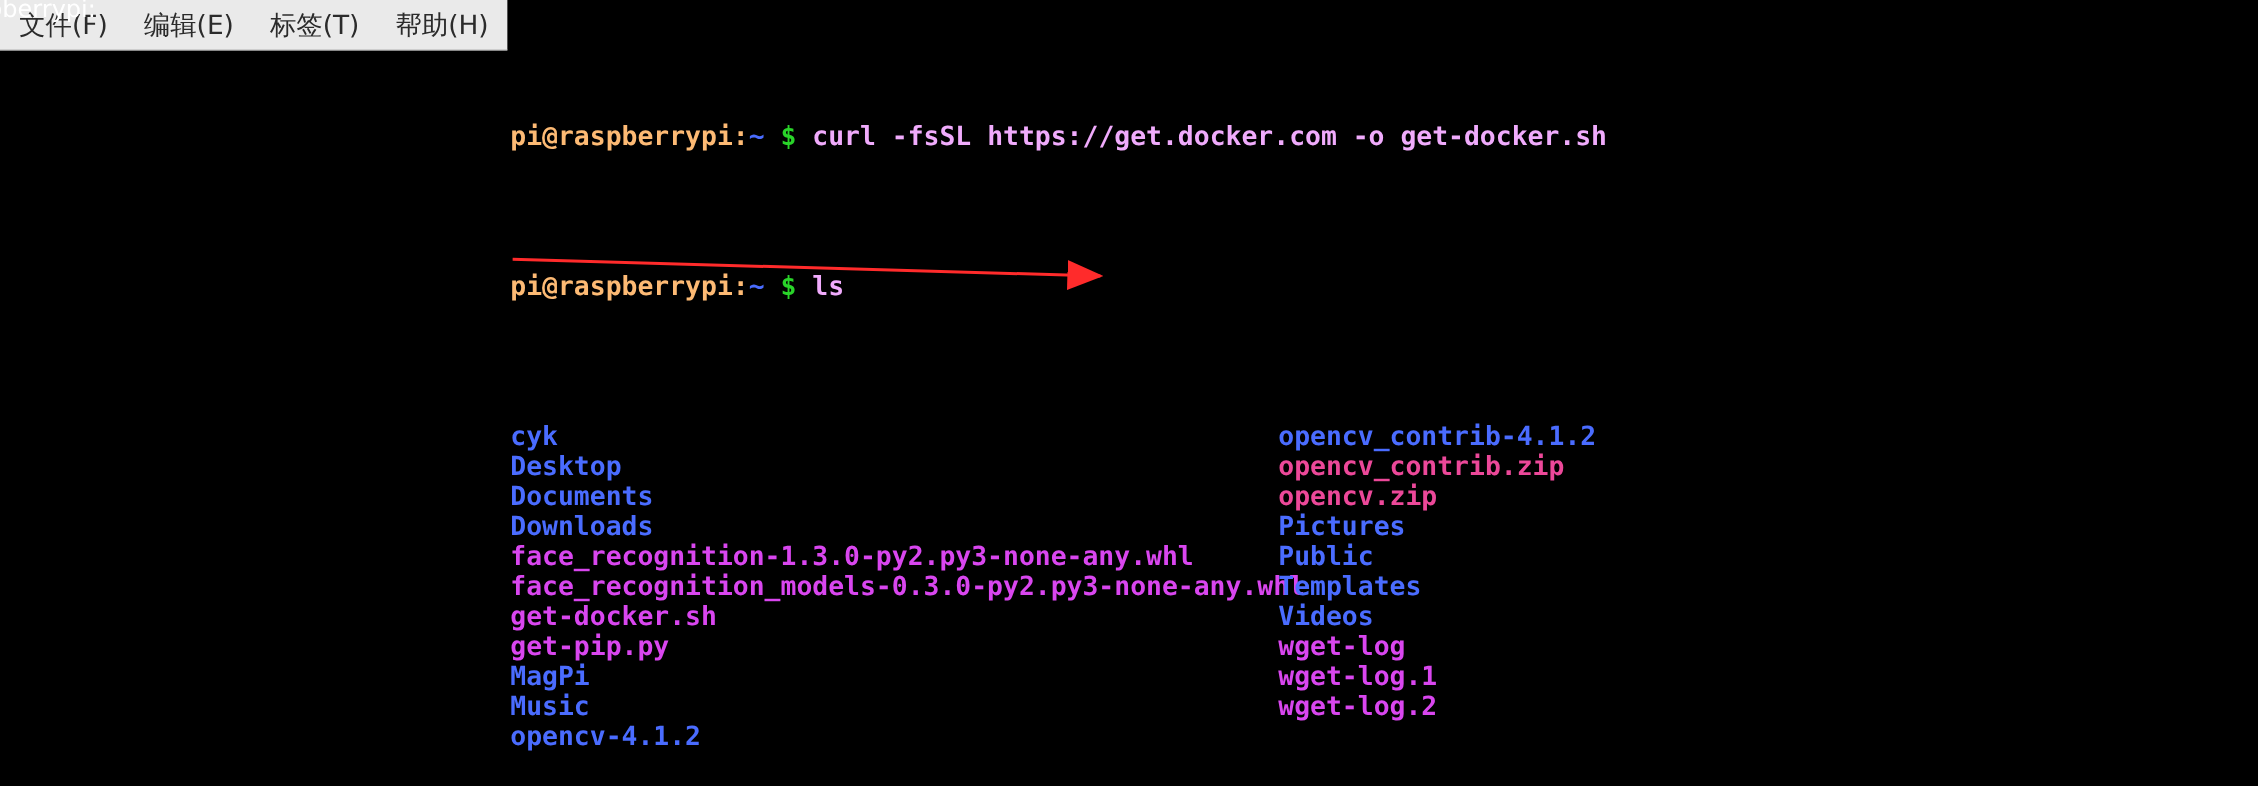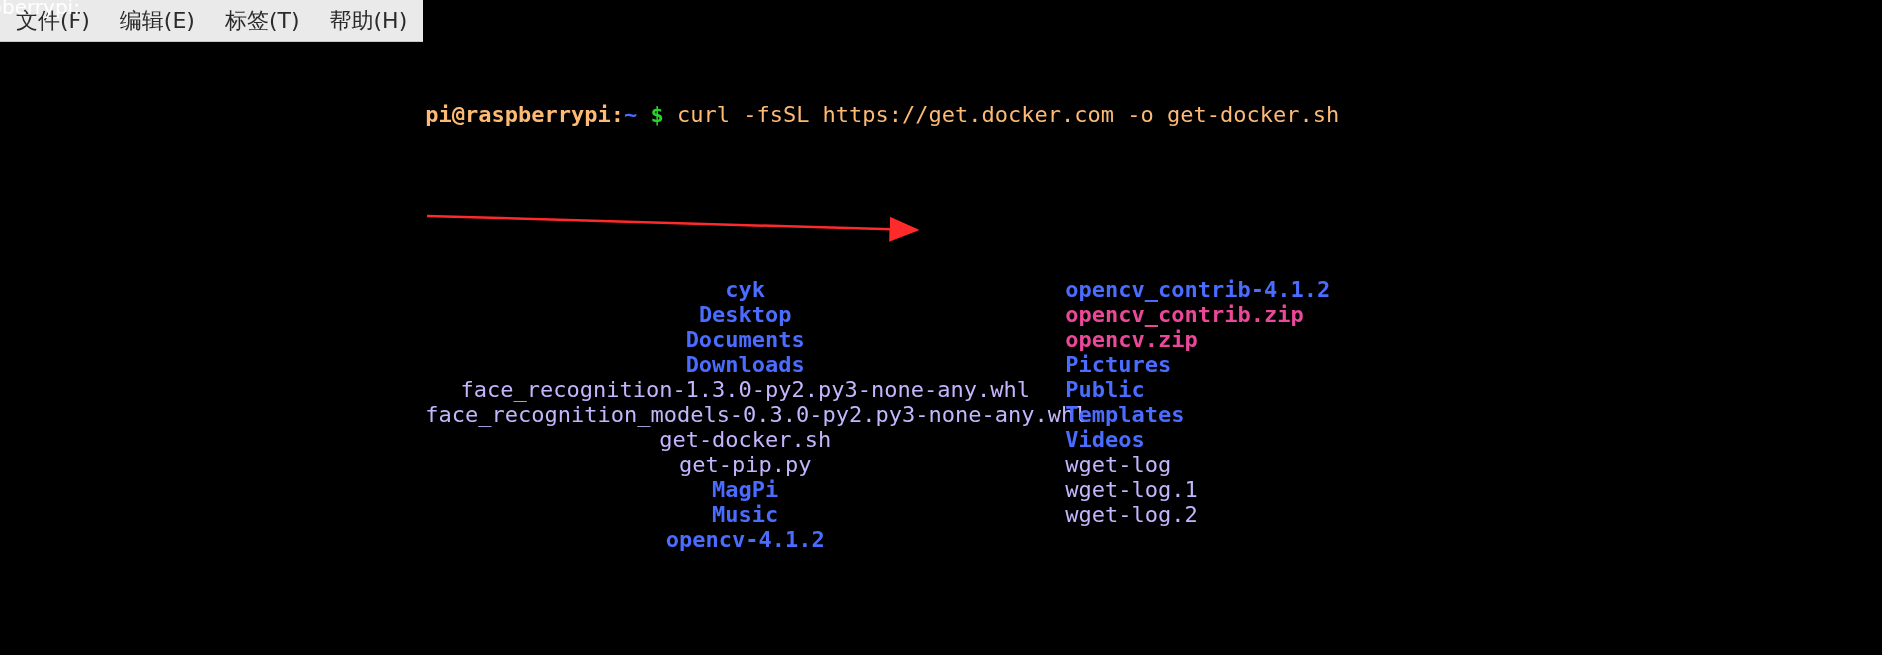--- a/index.html
+++ b/index.html
@@ -76,25 +76,25 @@
     line-height: 25px;
     padding: 2px 2px;
     white-space: pre;
     font-weight: bold;
     position: relative;
   }
   .row { display: block; height: 25px; }
   .prompt-user { color: #fdba74; font-weight: bold; }
   .prompt-tilde { color: #4a6cff; font-weight: bold; }
   .prompt-dollar { color: #29d329; font-weight: bold; }
-  .cmd { color: #fdba74; font-weight: normal; margin-top: 16px; }
-  .file { color: #c4b5fd; font-weight: normal; }
+  .cmd { color: #f0abfc; font-weight: bold; margin-top: 16px; }
+  .file { color: #d946ef; font-weight: bold; }
   .dir  { color: #4a6cff; font-weight: bold; }
   .arc  { color: #ec4899; font-weight: bold; }
-  .ls-row { display: flex; height: 25px; text-align: center; }
+  .ls-row { display: flex; height: 25px; }
   .ls-col1 { width: 640px; }
   .ls-col2 { }
   
   .arrow {
     position: absolute;
     pointer-events: none;
   }
 </style>
 </head>
 <body>
@@ -128,20 +128,21 @@
     <span class="menu-item">标签(T)</span>
     <span class="menu-item">帮助(H)</span>
   </div>
 
   <div class="terminal">
 
     
     <div class="row"><span class="prompt-user">pi@raspberrypi</span><span class="prompt-user">:</span><span class="prompt-tilde">~</span><span class="prompt-dollar"> $ </span><span class="cmd">curl -fsSL https://get.docker.com -o get-docker.sh</span></div>
 
     
+    <div class="row"><span class="prompt-user">pi@raspberrypi</span><span class="prompt-user">:</span><span class="prompt-tilde">~</span><span class="prompt-dollar"> $ </span><span class="cmd">ls</span></div>
 
     
     <div id="ls-output"><div class="ls-row"><span class="ls-col1 dir">cyk</span><span class="ls-col2 dir">opencv_contrib-4.1.2</span></div><div class="ls-row"><span class="ls-col1 dir">Desktop</span><span class="ls-col2 arc">opencv_contrib.zip</span></div><div class="ls-row"><span class="ls-col1 dir">Documents</span><span class="ls-col2 arc">opencv.zip</span></div><div class="ls-row"><span class="ls-col1 dir">Downloads</span><span class="ls-col2 dir">Pictures</span></div><div class="ls-row"><span class="ls-col1 file">face_recognition-1.3.0-py2.py3-none-any.whl</span><span class="ls-col2 dir">Public</span></div><div class="ls-row"><span class="ls-col1 file">face_recognition_models-0.3.0-py2.py3-none-any.whl</span><span class="ls-col2 dir">Templates</span></div><div class="ls-row"><span class="ls-col1 file">get-docker.sh</span><span class="ls-col2 dir">Videos</span></div><div class="ls-row"><span class="ls-col1 file">get-pip.py</span><span class="ls-col2 file">wget-log</span></div><div class="ls-row"><span class="ls-col1 dir">MagPi</span><span class="ls-col2 file">wget-log.1</span></div><div class="ls-row"><span class="ls-col1 dir">Music</span><span class="ls-col2 file">wget-log.2</span></div><div class="ls-row"><span class="ls-col1 dir">opencv-4.1.2</span></div></div>
 
     
     
 
     
     <svg class="arrow" width="520" height="60" style="left:4px; top:194px;">
       <defs>

